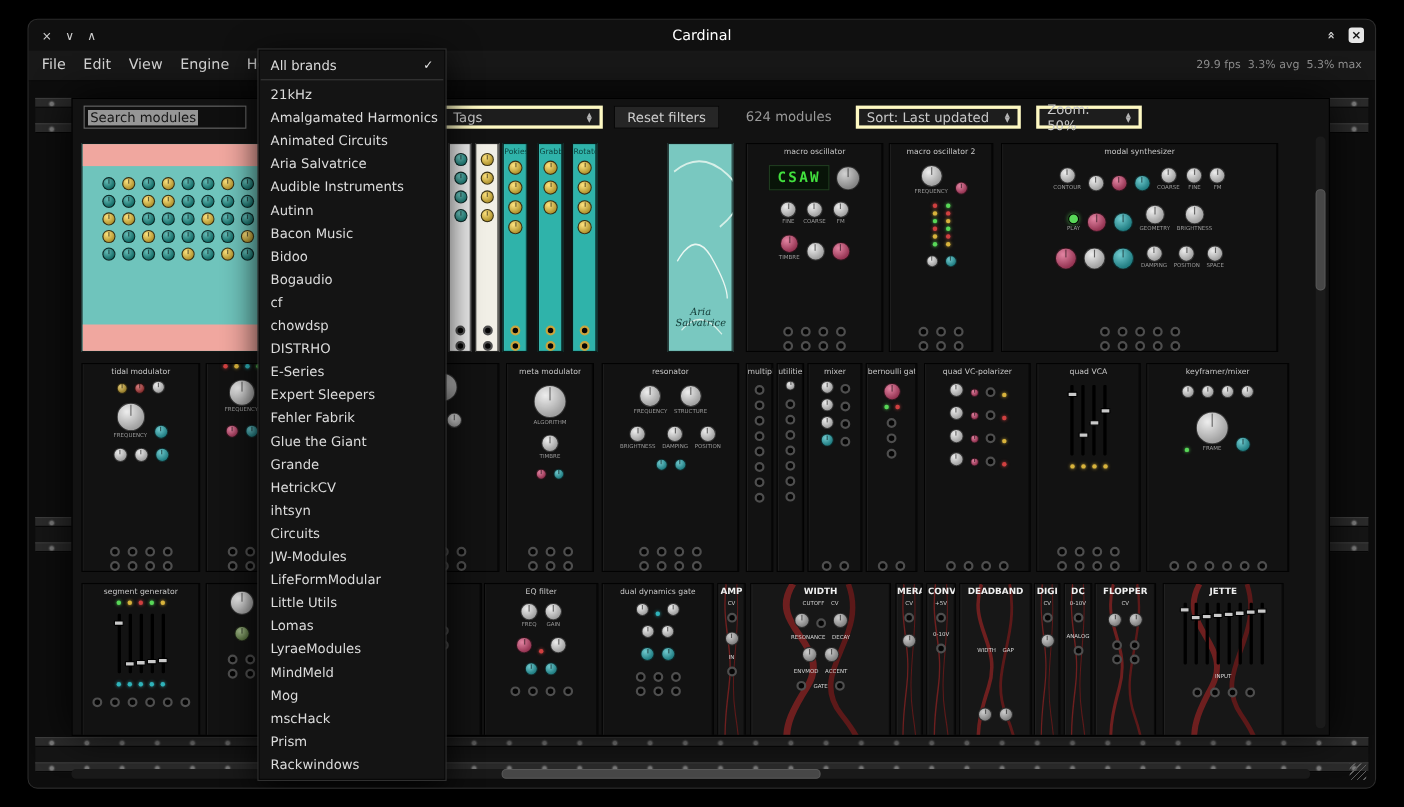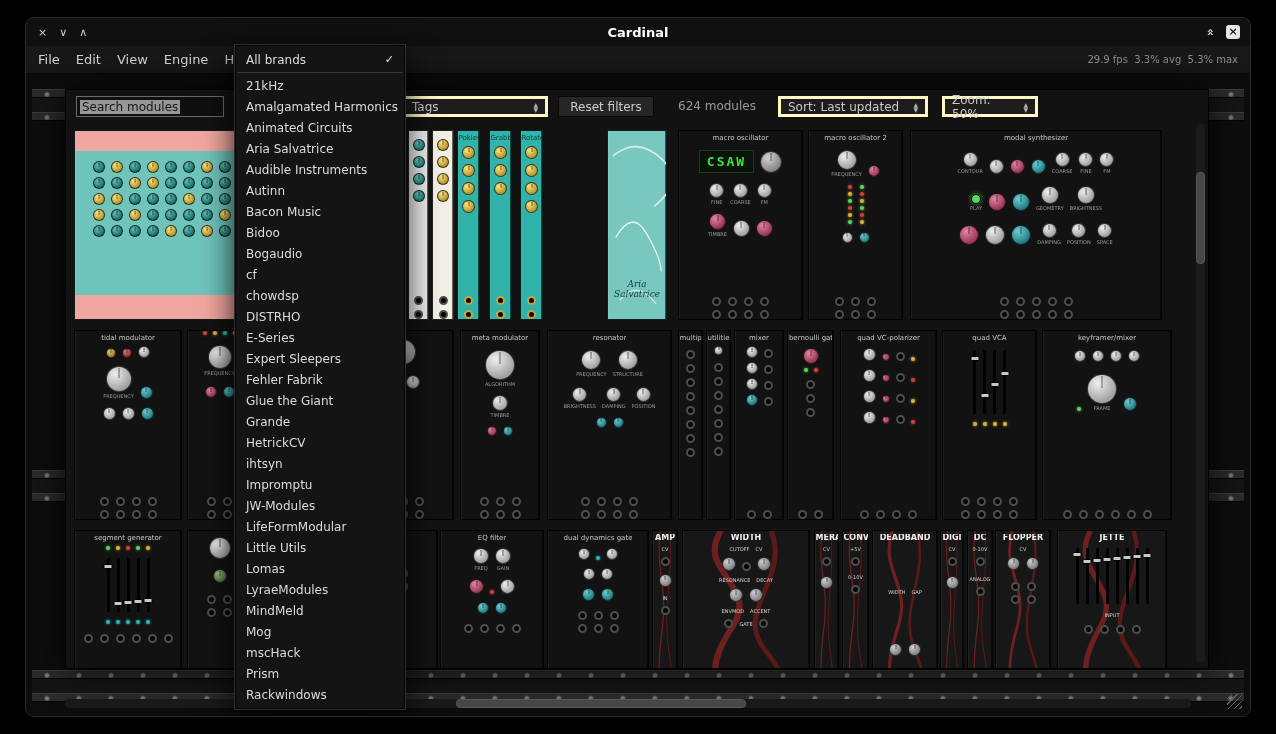--- a/index.html
+++ b/index.html
@@ -2,21 +2,21 @@
 <html><head>
 <meta charset="utf-8">
 <style>
 *{margin:0;padding:0;box-sizing:border-box}
 html,body{width:1276px;height:734px;background:#000;font-family:"DejaVu Sans",sans-serif;overflow:hidden}
 .stage{position:relative;width:1276px;height:734px;background:#000}
 .window{position:absolute;left:25px;top:17px;width:1226px;height:700px;background:#141414;border:1px solid #2c2c2c;border-radius:9px;overflow:hidden}
 .titlebar{height:28px;background:#101010;position:relative;display:flex;align-items:center}
 .tb-left{position:absolute;left:12px;display:flex;gap:12px;align-items:center;color:#cfcfcf}
 .tb-ic{font-size:11px;line-height:1;cursor:default}
-.tb-title{flex:1;text-align:center;color:#fff;font-weight:bold;font-size:13px}
+.tb-title{flex:1;text-align:center;color:#fff;font-weight:normal;font-size:13px}
 .tb-right{position:absolute;right:10px;display:flex;gap:12px;align-items:center}
 .dblchev{color:#cfcfcf;display:inline-block;transform:rotate(-90deg);font-size:12px;font-weight:bold}
 .closebox{width:14px;height:14px;background:#e6e6e6;border-radius:3px;color:#111;font-size:11px;line-height:13px;text-align:center;font-weight:bold}
 .menubar{height:28px;background:#181818;display:flex;align-items:center;padding:0 12px;position:relative;border-bottom:1px solid #070707}
 .mb-item{color:#d6d6d6;font-size:13px;margin-right:16px}
 .stats{position:absolute;right:12px;color:#8f8f8f;font-size:10px;white-space:pre}
 .rack{position:absolute;left:0;right:0;top:56px;bottom:0;background:#0d0d0d}
 .rrow{position:absolute;left:6px;right:6px}
 .rail{height:9px;background-color:#2b2b2b;background-image:radial-gradient(circle at 15px 4.5px,#7a7a7a 1.5px,#454545 2.5px,rgba(0,0,0,0) 3.5px);background-size:32px 9px;background-repeat:repeat-x;border-top:1px solid #3d3d3d;border-bottom:1px solid #050505}
 .rgap{height:14px;background:#151515}
@@ -1677,21 +1677,21 @@
         <div class="mi">
           <span>Grande</span>
         </div>
         <div class="mi">
           <span>HetrickCV</span>
         </div>
         <div class="mi">
           <span>ihtsyn</span>
         </div>
         <div class="mi">
-          <span>Impromptu</span>
+          <span>Circuits</span>
         </div>
         <div class="mi">
           <span>JW-Modules</span>
         </div>
         <div class="mi">
           <span>LifeFormModular</span>
         </div>
         <div class="mi">
           <span>Little Utils</span>
         </div>

